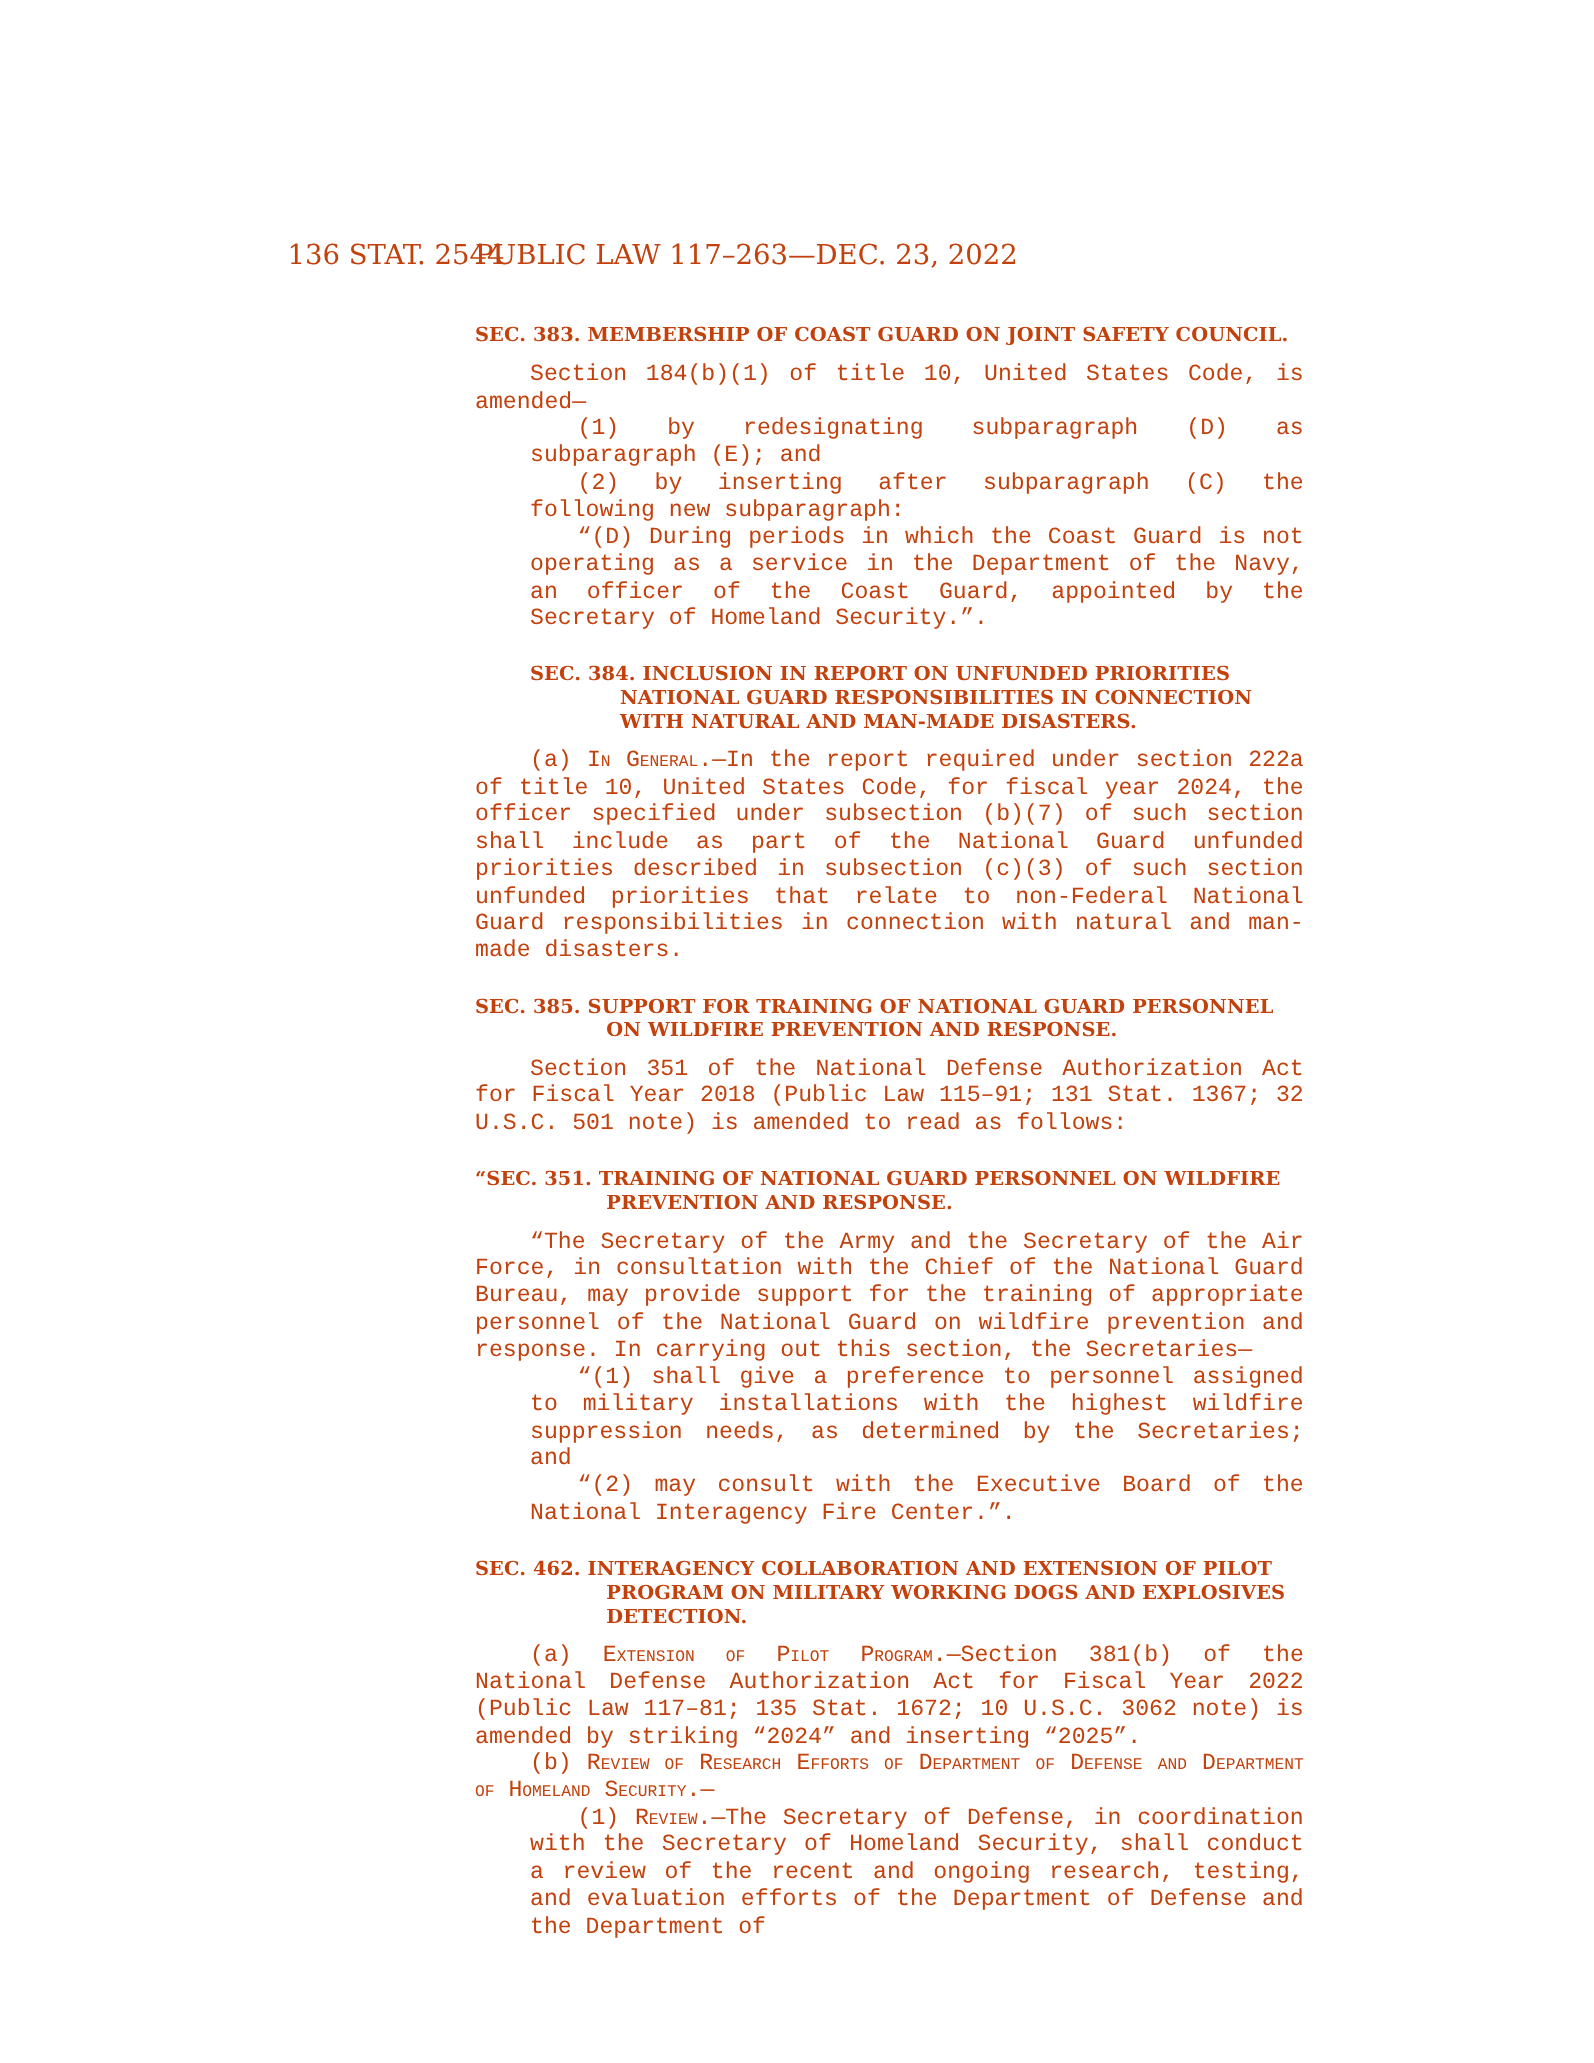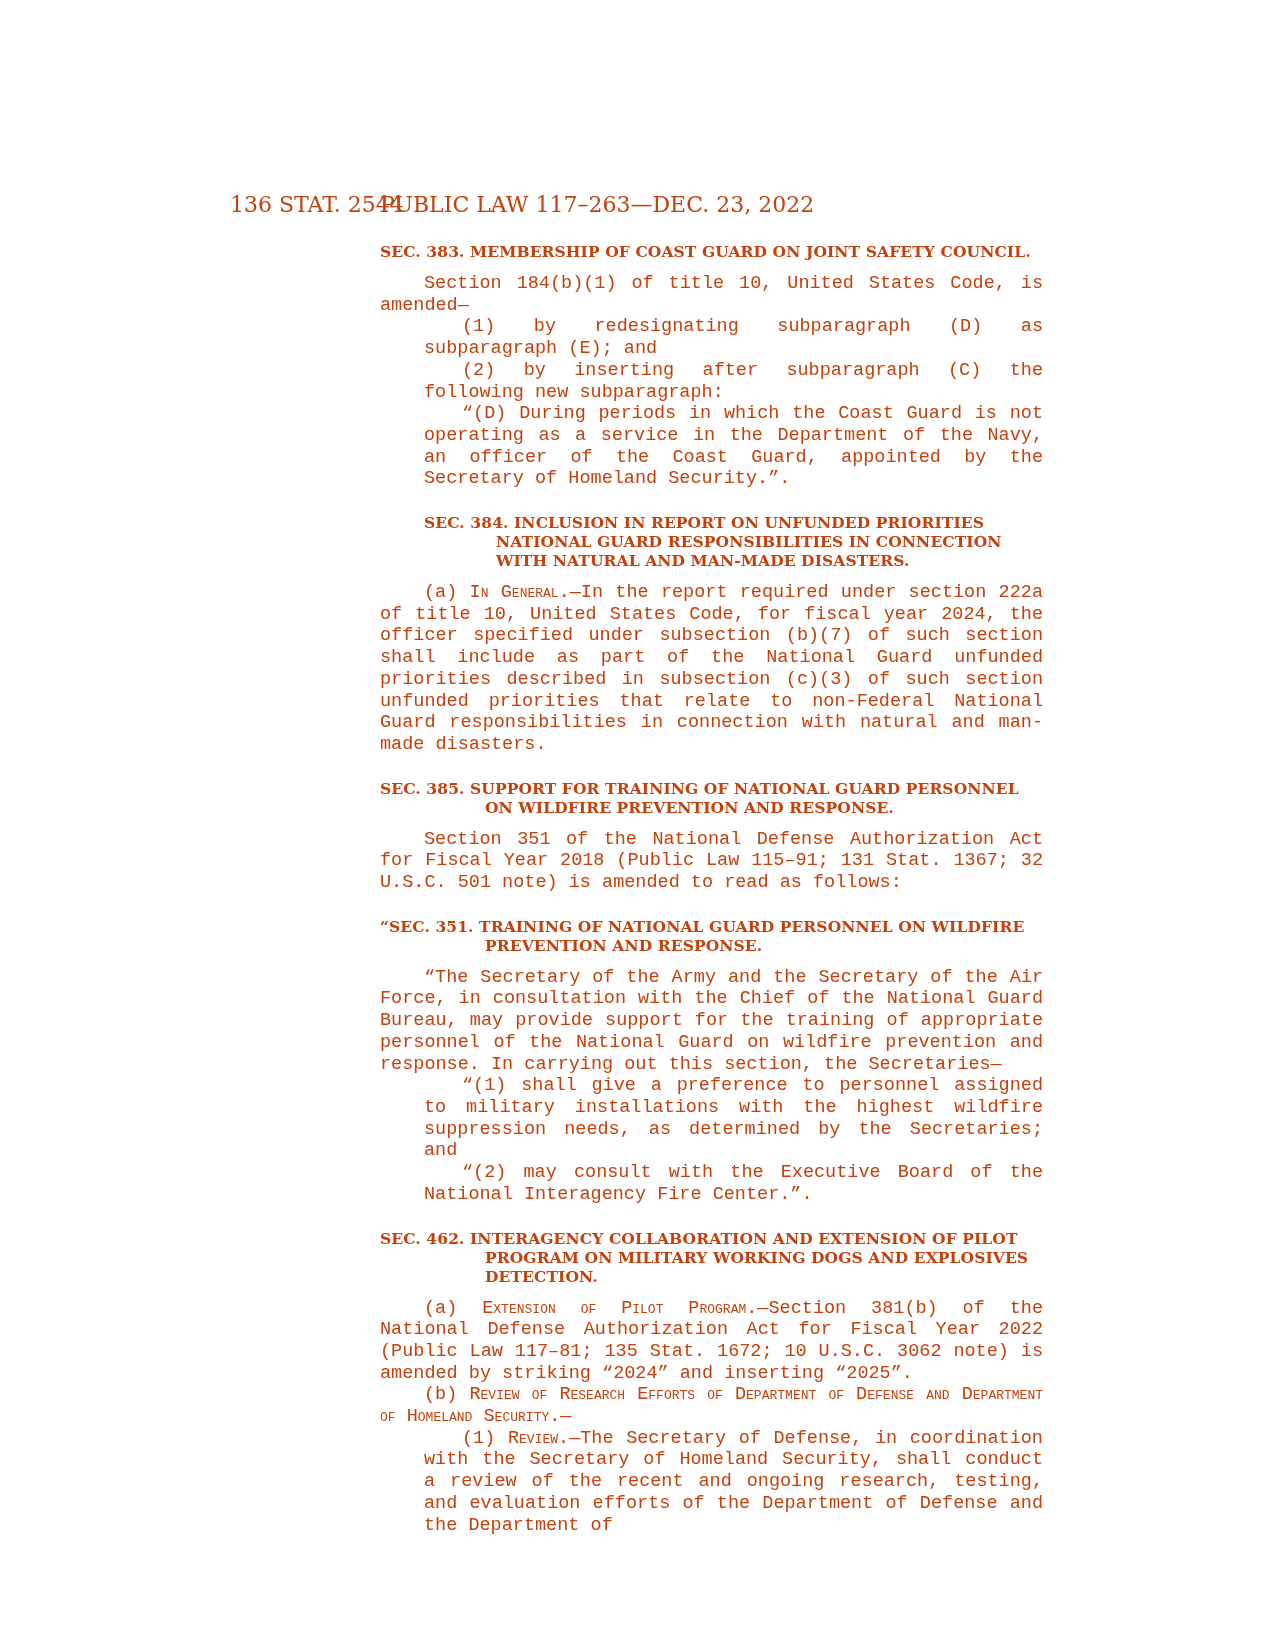--- a/index.html
+++ b/index.html
@@ -44,21 +44,21 @@
   }
   .heading {
     font-weight: bold;
     font-size: 15.5px;
     line-height: 19px;
     margin: 23px 0 12px 0;
     white-space: pre-line;
     text-align: justify;
     letter-spacing: 0.1px;
   }
-  .content > .heading:first-child { margin-top: 0; }
+  .content > .heading:first-child { margin-top: 16px; }
   .body, .item {
     font-size: 18.5px;
     line-height: 21.7px;
     text-align: justify;
     margin: 0;
     hyphens: none;
     font-family: Liberation Mono, monospace;
   }
   .body { text-indent: 44px; }
   .item { padding-left: 44px; text-indent: 38px; }

